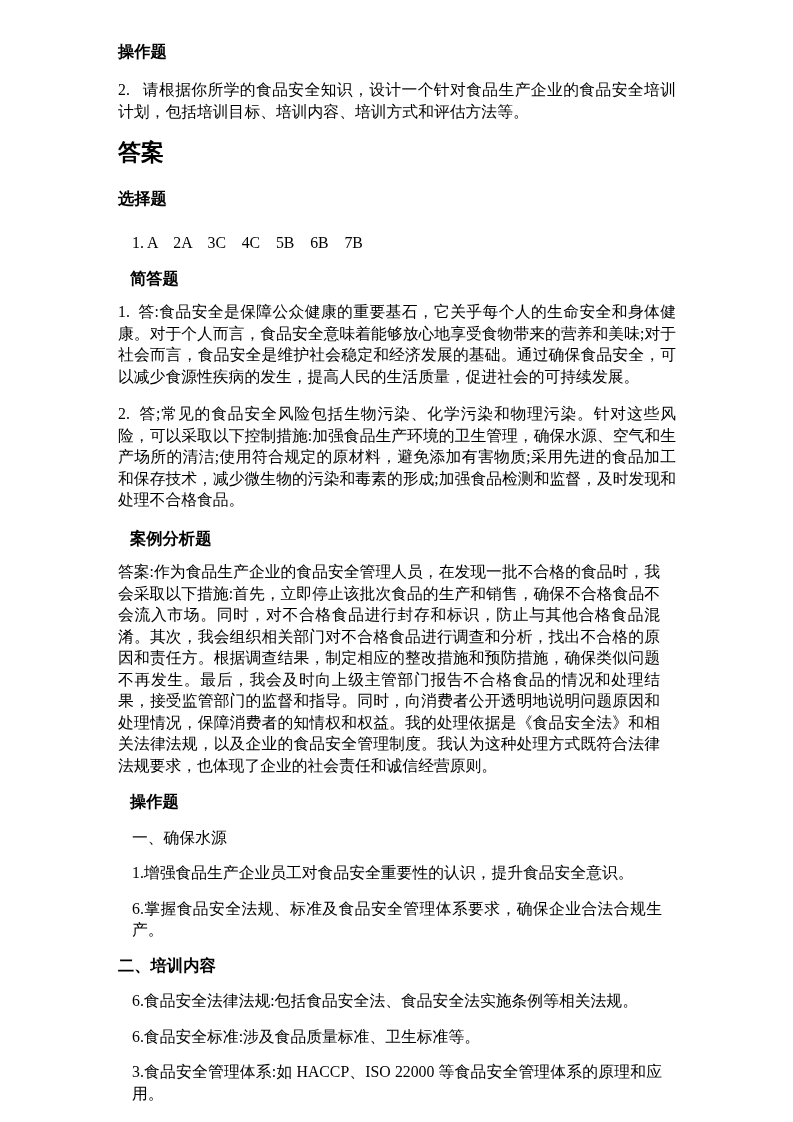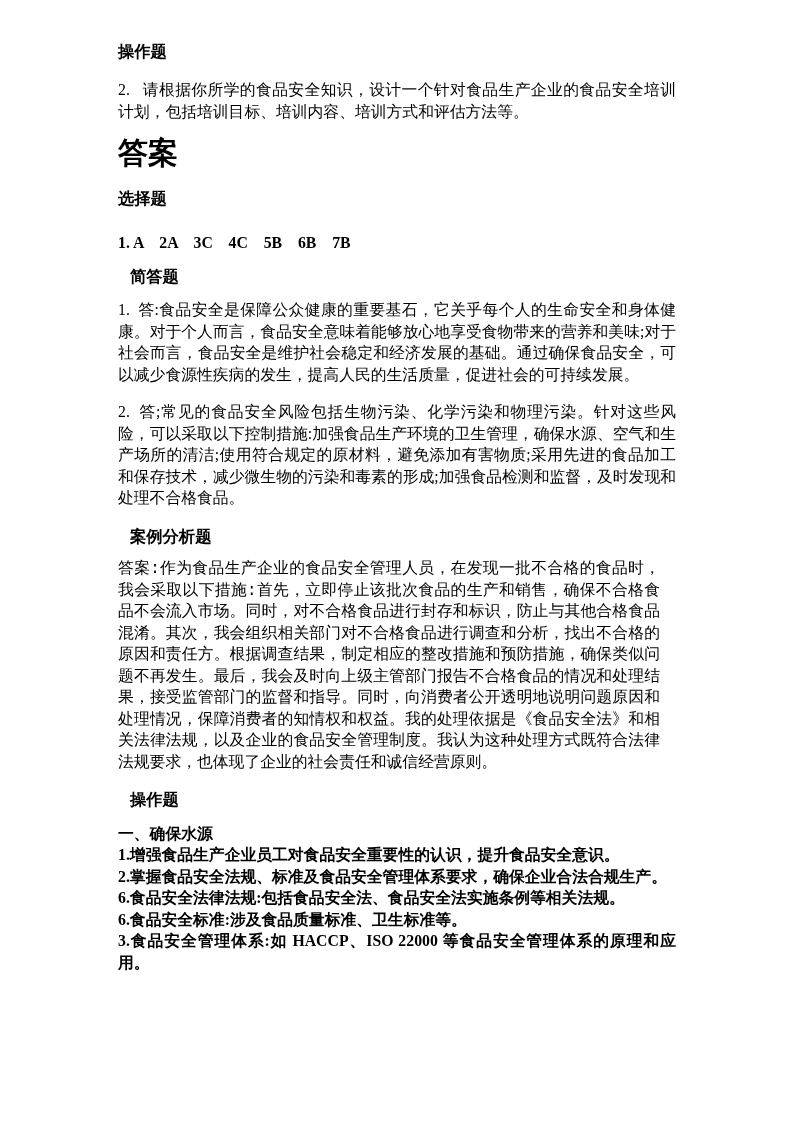--- a/index.html
+++ b/index.html
@@ -30,31 +30,31 @@
     font-size: 16.3px;
     font-weight: 700;
     line-height: 18px;
     margin: 0;
     white-space: pre-wrap;
   }
   .sec-heading.after-gap { margin: 0 0 18px 0; }
   .sec-heading.choice-gap { margin: 0 0 24px 0; }
   .sec-heading.tight { line-height: 21.5px; margin: 12px; }
   .answers-title {
-    font-size: 30px;
+    font-size: 23px;
     font-weight: 700;
     line-height: 28px;
     margin: 0 0 23px 0;
     white-space: pre-wrap;
   }
   .question-para { margin: 0 0 17px 0; }
   .mb-16 { margin: 0 0 16px 0; }
   .mb-17 { margin: 0 0 17px 0; }
-  .mb-15 { margin: 0 16px 15px 0; font-family: Liberation Mono, monospace; }
-  .m-0 { margin: 0; font-weight: bold; }
+  .mb-15 { margin: 0 16px 15px 0; }
+  .m-0 { margin: 14px; }
   .bold-line {
     font-size: 16.3px;
     font-weight: 700;
     line-height: 21.5px;
     margin: 0;
     white-space: pre-wrap;
   }
 </style>
 </head>
 <body>
@@ -80,24 +80,25 @@
   <div class="sec-heading tight">案例分析题</div>
 
   <p class="body-text mb-15">答案:作为食品生产企业的食品安全管理人员，在发现一批不合格的食品时，我会采取以下措施:首先，立即停止该批次食品的生产和销售，确保不合格食品不会流入市场。同时，对不合格食品进行封存和标识，防止与其他合格食品混淆。其次，我会组织相关部门对不合格食品进行调查和分析，找出不合格的原因和责任方。根据调查结果，制定相应的整改措施和预防措施，确保类似问题不再发生。最后，我会及时向上级主管部门报告不合格食品的情况和处理结果，接受监管部门的监督和指导。同时，向消费者公开透明地说明问题原因和处理情况，保障消费者的知情权和权益。我的处理依据是《食品安全法》和相关法律法规，以及企业的食品安全管理制度。我认为这种处理方式既符合法律法规要求，也体现了企业的社会责任和诚信经营原则。</p>
 
   <div class="sec-heading tight">操作题</div>
 
   <p class="body-text m-0">一、确保水源</p>
 
   <p class="body-text m-0">1.增强食品生产企业员工对食品安全重要性的认识，提升食品安全意识。</p>
 
-  <p class="body-text m-0">2.掌握食品安全法规、标准及食品安全管理体系要求，确保企业合法合规生产。</p>
+  <p class="body-text m-0">6.掌握食品安全法规、标准及食品安全管理体系要求，确保企业合法合规生产。</p>
 
 
 
+  <div class="bold-line">二、培训内容</div>
 
   <p class="body-text m-0">6.食品安全法律法规:包括食品安全法、食品安全法实施条例等相关法规。</p>
 
   <p class="body-text m-0">6.食品安全标准:涉及食品质量标准、卫生标准等。</p>
 
   <p class="body-text m-0">3.食品安全管理体系:如 HACCP、ISO 22000 等食品安全管理体系的原理和应用。</p>
 
 </div>
 
 </body></html>

